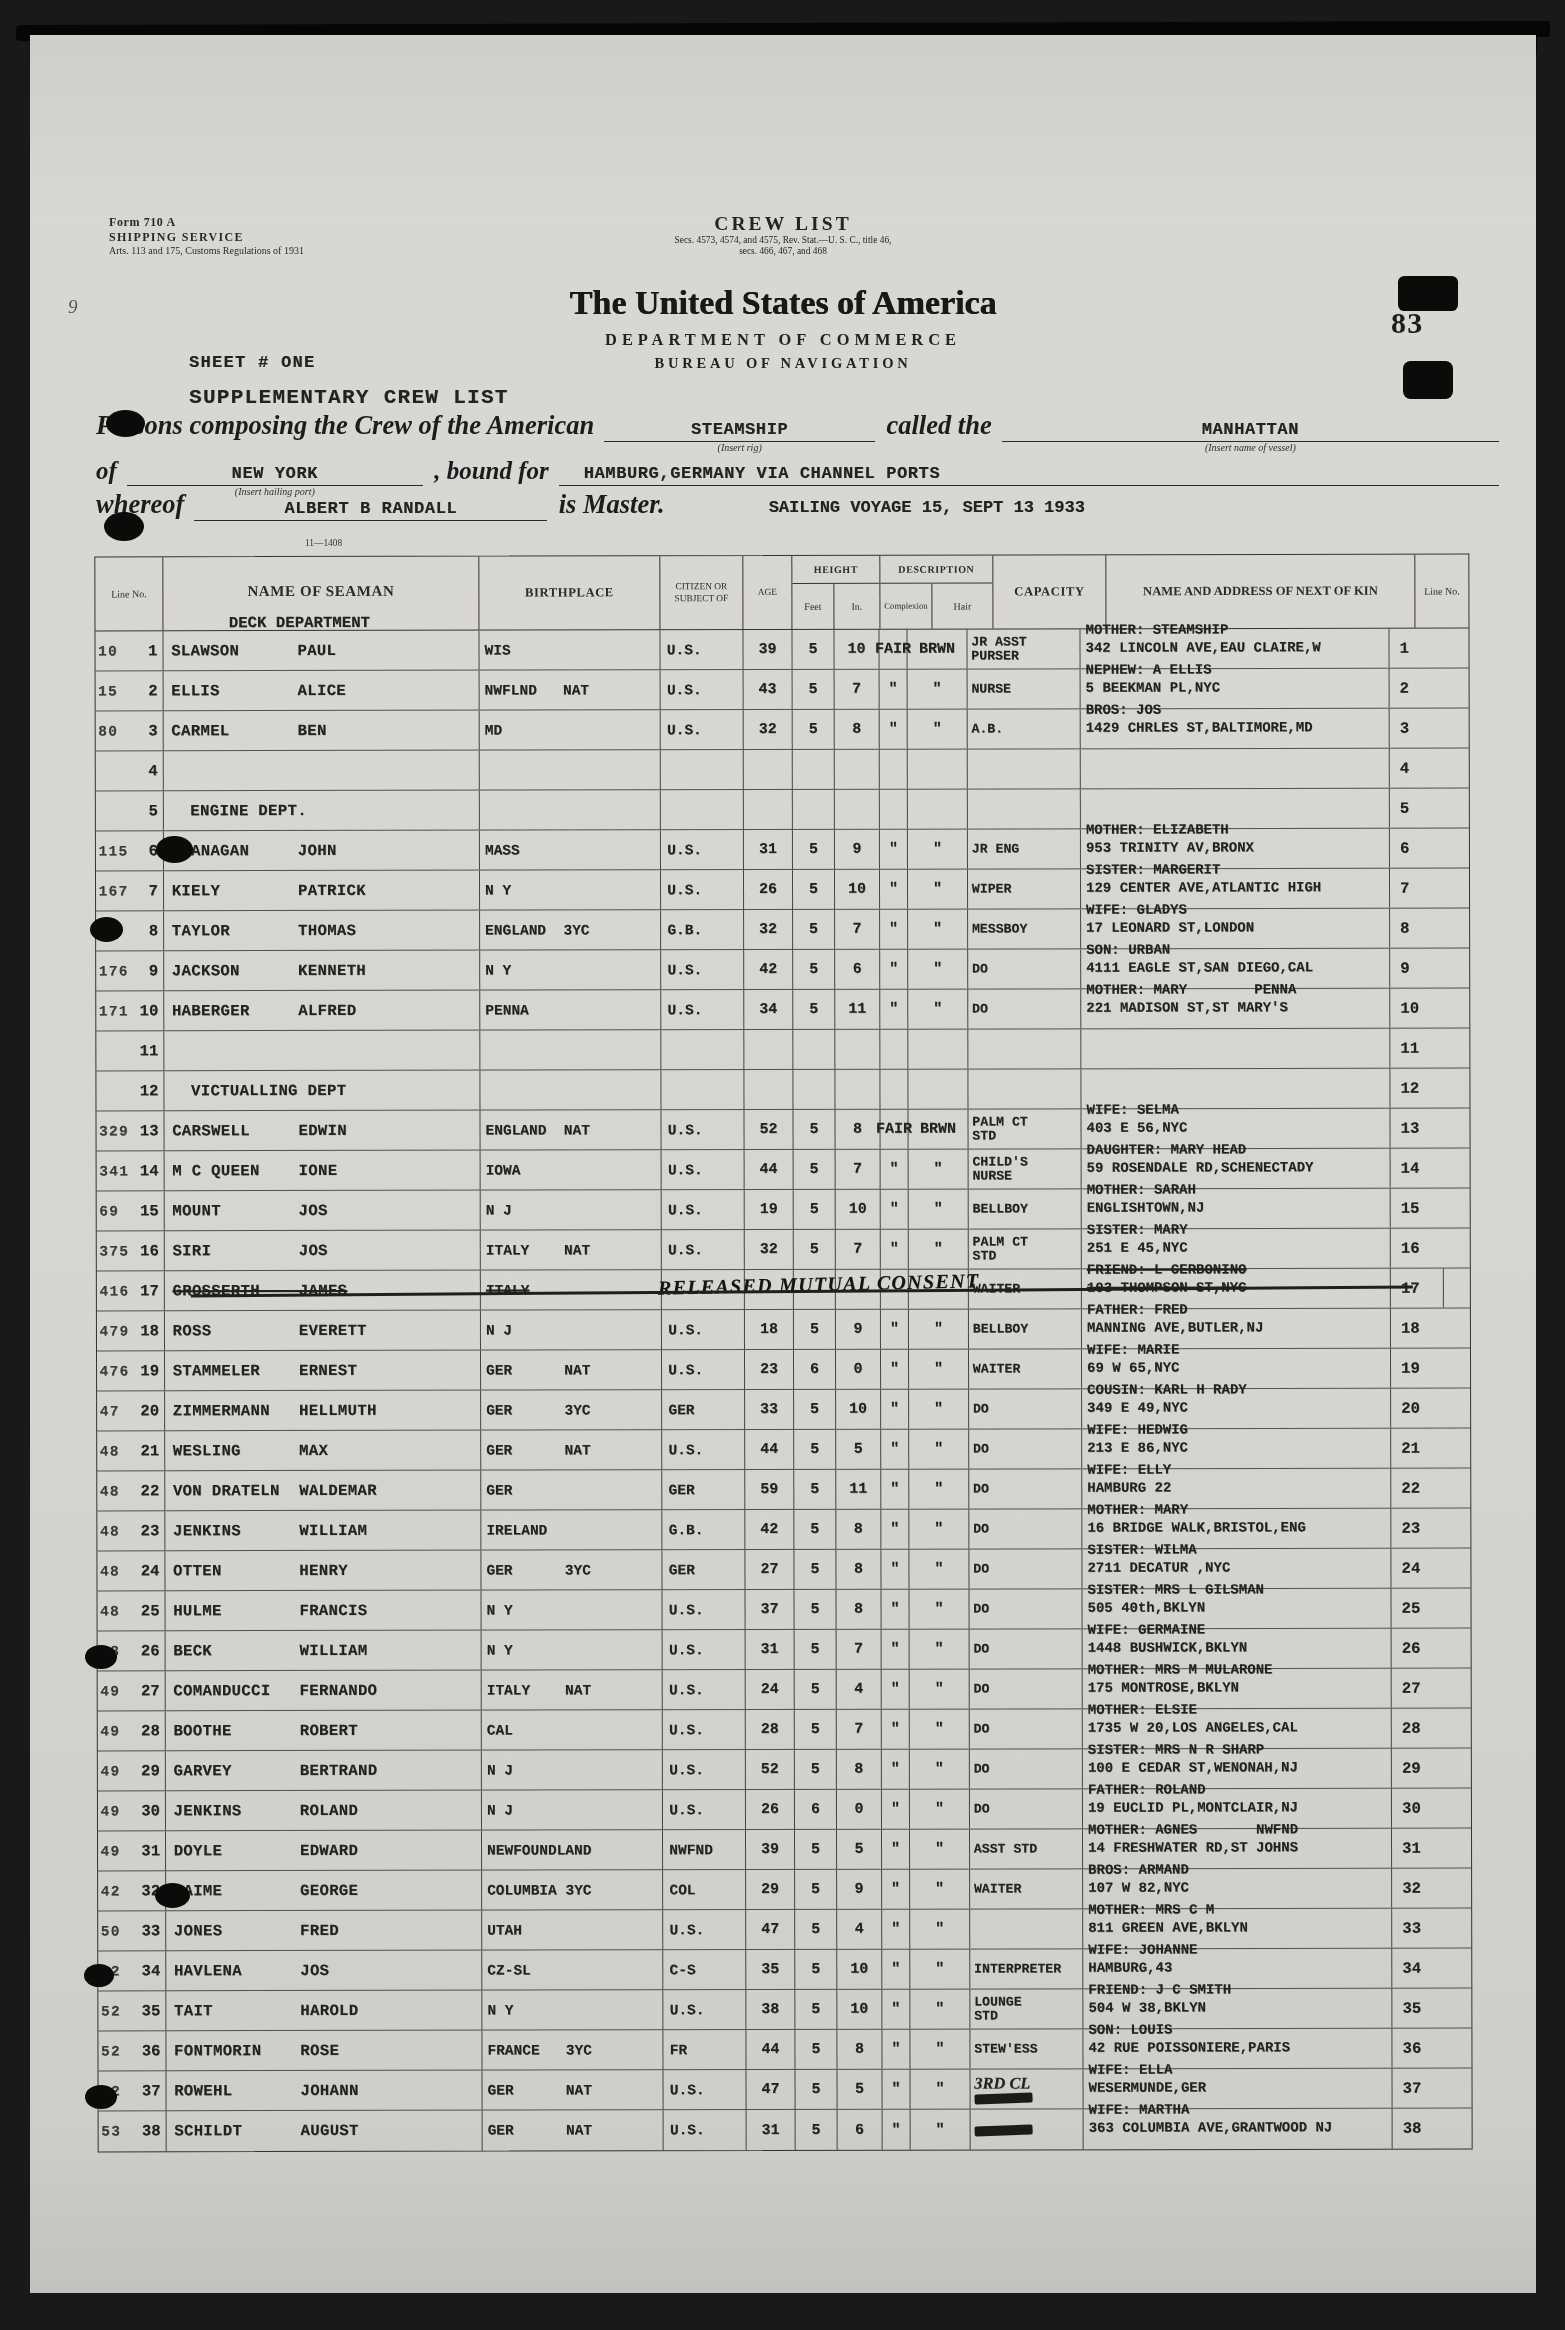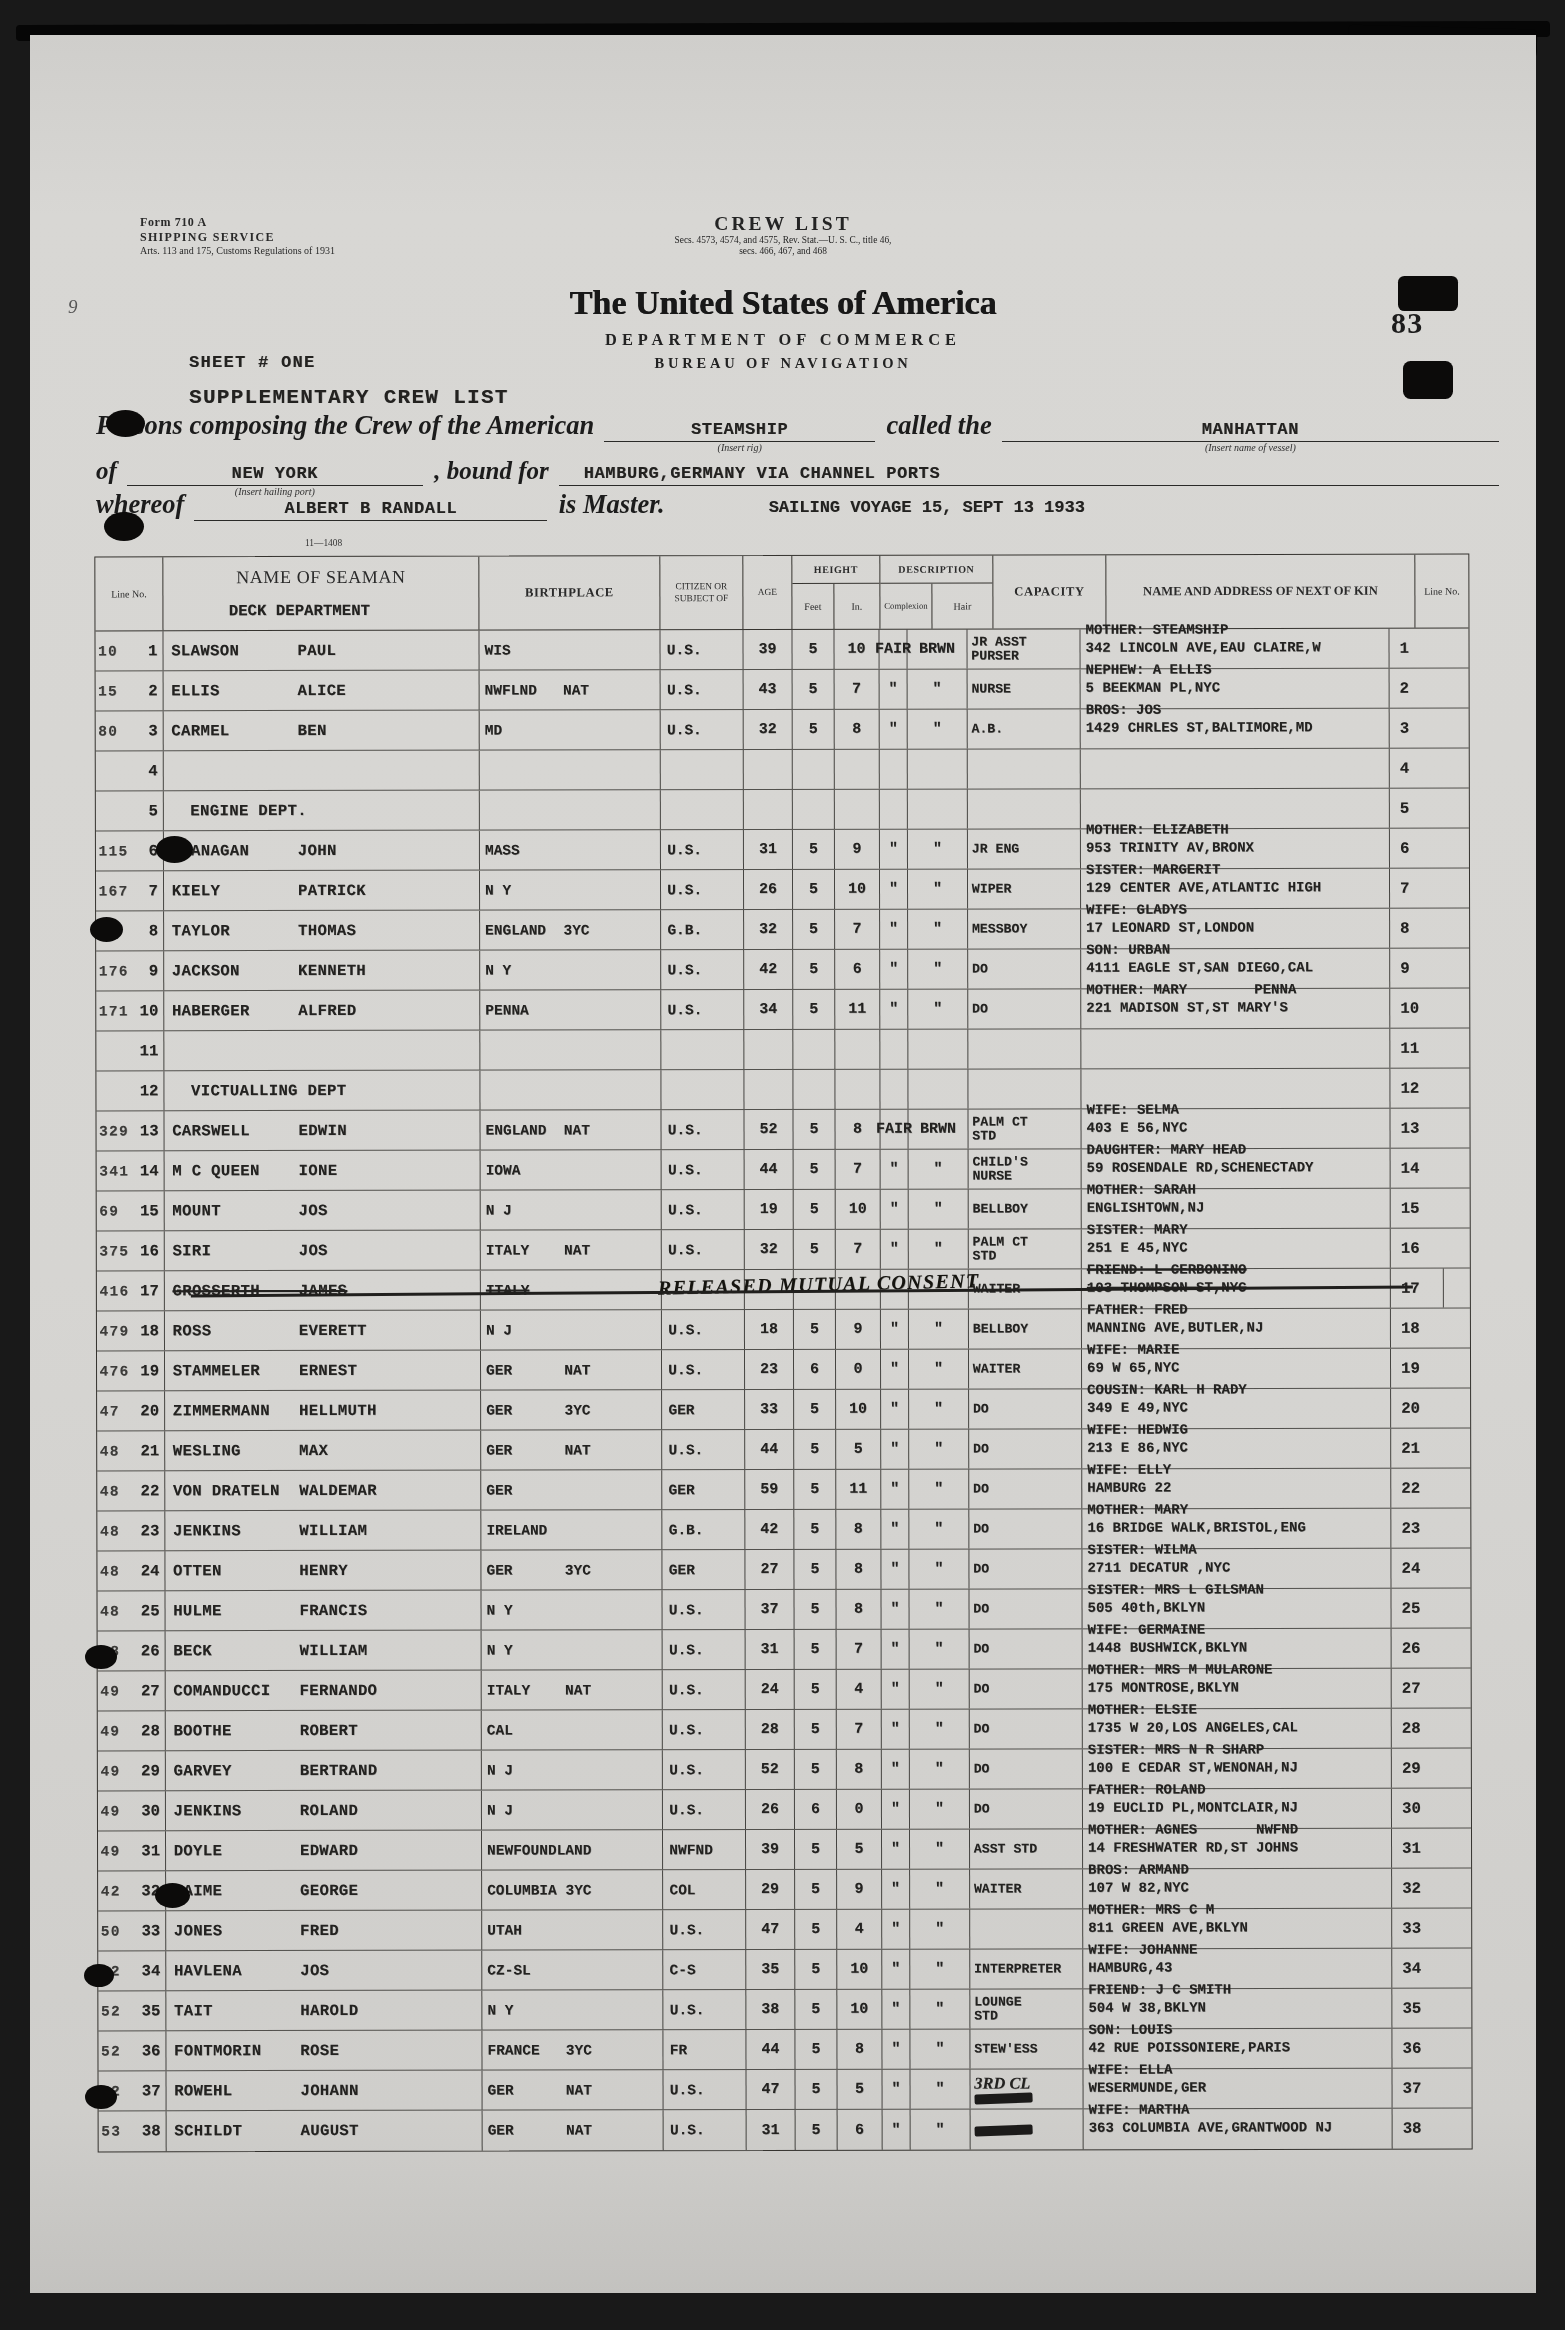--- a/index.html
+++ b/index.html
@@ -10,21 +10,21 @@
   
   .page { position: absolute; left: 30px; top: 35px; width: 1506px; height: 2258px;
           background: linear-gradient(180deg,#cfcecb 0%, #d8d7d4 8%, #d6d5d2 55%, #cfcecb 92%, #c3c2bf 100%); }
 
   
   .artifact { position: absolute; background: #060606; }
   .blot { position: absolute; background: #0c0b0a; border-radius: 50%; }
   .pencil { position: absolute; color: #555; font-size: 19px; font-style: italic; }
 
   
-  .formmeta { position: absolute; left: 110px; top: 180px; color: #2a2a2a; }
+  .formmeta { position: absolute; left: 79px; top: 180px; color: #2a2a2a; }
   .fm1 { font-size: 12px; font-weight: 700; letter-spacing: 0.6px; }
   .fm2 { font-size: 12px; font-weight: 700; letter-spacing: 1.3px; }
   .fm3 { font-size: 10px; }
 
   .crewblock { position: absolute; left: 50%; transform: translateX(-50%); top: 178px; text-align: center; color: #242424; }
   .crewtitle { font-size: 19.5px; font-weight: 700; letter-spacing: 3.1px; }
   .stat { font-size: 9.4px; line-height: 1.2; }
 
   .country { position: absolute; left: 50%; transform: translateX(-50%); top: 249px;
              font-size: 34px; font-weight: 700; color: #181818; white-space: nowrap;
@@ -69,21 +69,21 @@
   .w6{width:42px}.w7{width:45px}.w8{width:28px}.w9{width:60px}.w10{width:113px}
   .w11{width:309px}.w12{width:53px}
   .w67{width:88px}.w89{width:113px}
 
   .thead { display: flex; height: 74px; border-bottom: 1.9px solid #35332f; color: #2a2a2a; }
   .th { flex: 0 0 auto; border-right: 1.3px solid #35332f; display: flex; flex-direction: column;
         align-items: center; justify-content: center; text-align: center; padding: 2.5px 1.3px; }
   .th:last-child { border-right: none; }
   .hline { font-size: 10px; line-height: 1.2; }
   .hname { justify-content: flex-start; padding-top: 10px; }
-  .hname .main { font-size: 18px; font-weight: 400; letter-spacing: 0.6px; }
+  .hname .main { font-size: 15px; font-weight: 700; letter-spacing: 0.6px; margin-top: 16px; }
   .hname .deck { margin-top: 14px; align-self: flex-start; margin-left: 57px; font-size: 15.7px; padding-left: 7px; }
   .hmid { font-size: 12.6px; font-weight: 700; letter-spacing: 0.6px; }
   .hsmall { font-size: 9.4px; line-height: 1.25; }
   .group { padding: 0; }
   .gtitle { width: 100%; height: 28px; display: flex; align-items: center; justify-content: center;
             font-size: 10px; font-weight: 700; letter-spacing: 0.6px; border-bottom: 1.3px solid #35332f; }
   .gsub { flex: 1; width: 100%; display: flex; }
   .gcell { display: flex; align-items: center; justify-content: center; font-size: 10px; }
   .g67 .gcell:first-child { width: 42px; border-right: 1.3px solid #35332f; }
   .g67 .gcell:last-child { flex: 1; }

